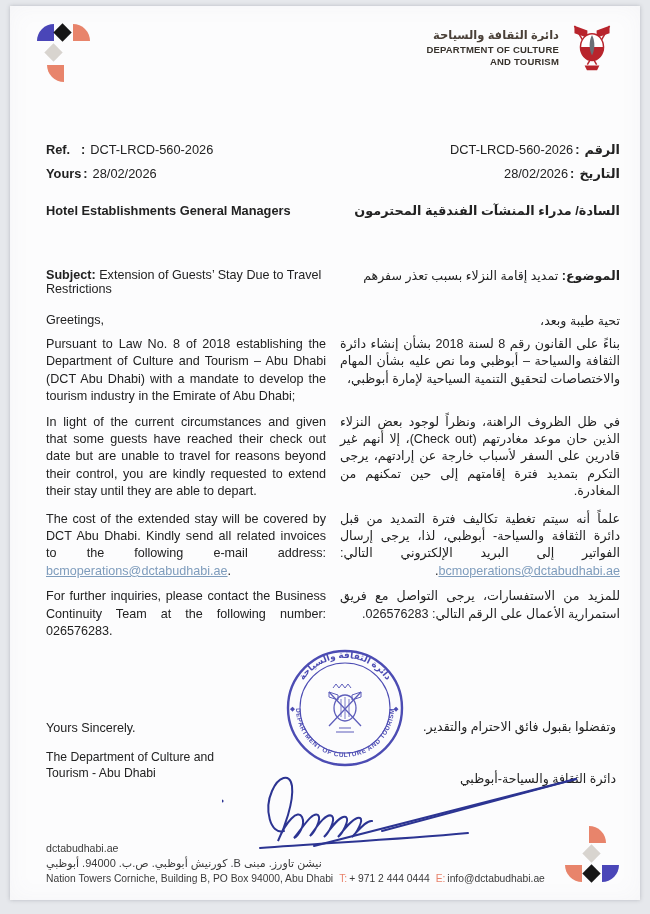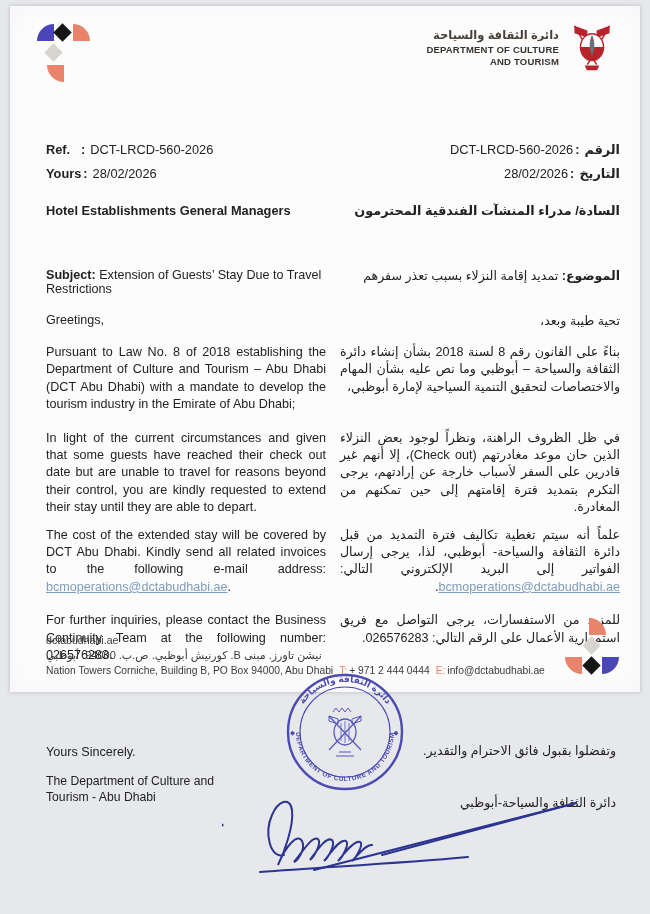--- a/index.html
+++ b/index.html
@@ -4,21 +4,21 @@
 <style>
   * { box-sizing: border-box; }
   html,body { margin:0; padding:0; }
   body {
     background:#e6e8ec;
     font-family:"Liberation Sans","DejaVu Sans",sans-serif;
     width:650px; height:914px; overflow:hidden;
   }
   .page {
     position:relative;
-    width:630px; height:686px;
+    width:630px; height:894px;
     margin:6px auto 0;
     background:#fcfcfd;
     box-shadow:0 0 4px rgba(40,45,60,.25), inset 0 0 22px rgba(120,125,140,.05);
     color:#222;
   }
   
   .hdr { display:flex; justify-content:space-between; align-items:flex-start; padding:14px 24px 0 27px; }
   .brandmark { position:relative; width:58px; height:62px; margin-top:4px; }
   .q { position:absolute; width:17px; height:17px; }
   .diamond { position:absolute; width:13px; height:13px; transform:rotate(45deg); }
@@ -33,21 +33,21 @@
   .col-ar { width:48.8%; direction:rtl; text-align:right; }
   .refs { margin-top:56px; font-size:12.8px; }
   .refs .row { margin-bottom:9px;gap:16px; }
   .mlabel { font-weight:bold; display:inline-block; min-width:33px; }
   .col-ar .mlabel { min-width:0; }
   .msep { padding:0 5px 0 2px; font-weight:bold; }
   .addressee { margin-top:22px; font-size:12.8px; font-weight:bold; }
   .subject { margin-top:50px; font-size:12.6px; }
   .subject b { font-weight:bold; }
   .greet { margin-top:17px; font-size:12.6px; }
-  .para { margin-top:16px; font-size:12.6px; line-height:17.4px; }
+  .para { margin-top:8px; font-size:12.6px; line-height:17.4px; }
   .para .col-en { text-align:justify; }
   .para .col-ar { text-align:justify; text-align-last:right; }
   .email-link { color:#7e9cbc; text-decoration:underline; cursor:pointer; }
   
   .closing { position:relative; height:212px; margin:4px 20px 0 36px; font-size:12.6px; }
   .seal { position:absolute; left:238px; top:2px; width:122px; height:122px; opacity:.92; }
   .sin-en { position:absolute; left:0; top:76px; }
   .org-en { position:absolute; left:0; top:104px; width:185px; line-height:16.5px; font-size:12.2px; }
   .close-ar { position:absolute; right:4px; top:74px; width:200px; direction:rtl; text-align:right; line-height:16.5px; }
   .org-ar { position:absolute; right:4px; top:126px; direction:rtl; text-align:right; }

